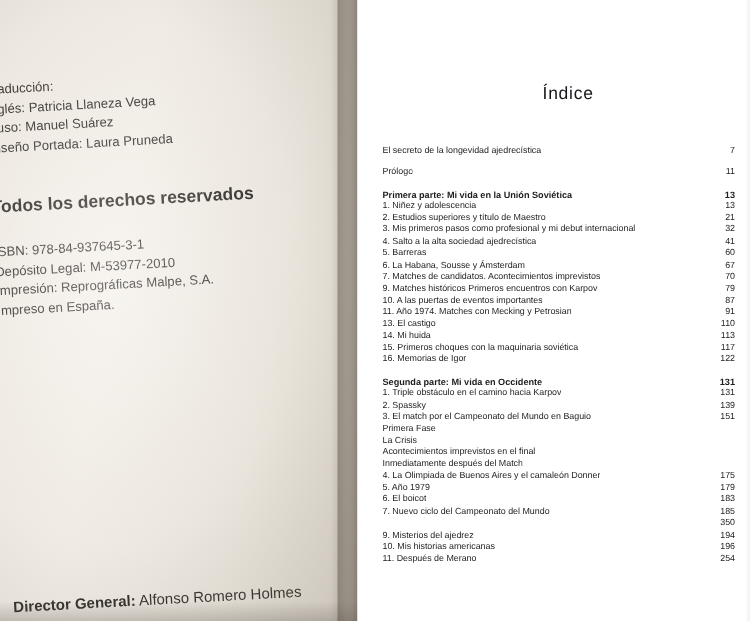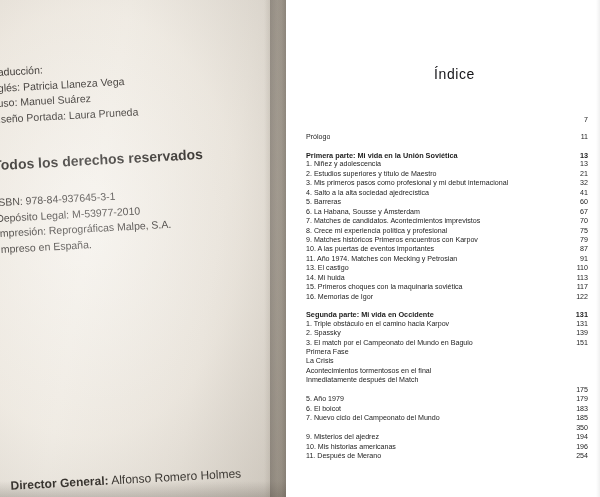--- a/index.html
+++ b/index.html
@@ -184,20 +184,21 @@
     <div class="photo-edge"></div>
     <div class="left-shadow"></div>
   </div>
 
   <div class="gutter"></div>
 
   <div class="right-page">
     <div class="toc-title">Índice</div>
     <div class="toc" id="toc-list">
         <div class="toc-row">
+          <span class="lbl">El secreto de la longevidad ajedrecística</span>
           <span class="fill"></span>
           <span class="pg">7</span>
         </div>
         <div class="toc-row space-top">
           <span class="lbl">Prólogo</span>
           <span class="fill"></span>
           <span class="pg">11</span>
         </div>
         <div class="toc-row bold space-top">
           <span class="lbl">Primera parte: Mi vida en la Unión Soviética</span>
@@ -233,25 +234,20 @@
           <span class="lbl">6. La Habana, Sousse y Ámsterdam</span>
           <span class="fill"></span>
           <span class="pg">67</span>
         </div>
         <div class="toc-row">
           <span class="lbl">7. Matches de candidatos. Acontecimientos imprevistos</span>
           <span class="fill"></span>
           <span class="pg">70</span>
         </div>
         <div class="toc-row">
-          <span class="lbl">8. Crece mi experiencia política y profesional</span>
-          <span class="fill"></span>
-          <span class="pg">75</span>
-        </div>
-        <div class="toc-row">
           <span class="lbl">9. Matches históricos Primeros encuentros con Karpov</span>
           <span class="fill"></span>
           <span class="pg">79</span>
         </div>
         <div class="toc-row">
           <span class="lbl">10. A las puertas de eventos importantes</span>
           <span class="fill"></span>
           <span class="pg">87</span>
         </div>
         <div class="toc-row">
@@ -303,30 +299,31 @@
           <span class="lbl">Primera Fase</span>
           <span class="fill"></span>
           <span class="pg"></span>
         </div>
         <div class="toc-row">
           <span class="lbl">La Crisis</span>
           <span class="fill"></span>
           <span class="pg"></span>
         </div>
         <div class="toc-row">
-          <span class="lbl">Acontecimientos tormentosos en el final</span>
+          <span class="lbl">Acontecimientos imprevistos en el final</span>
           <span class="fill"></span>
           <span class="pg"></span>
         </div>
         <div class="toc-row">
           <span class="lbl">Inmediatamente después del Match</span>
           <span class="fill"></span>
           <span class="pg"></span>
         </div>
         <div class="toc-row">
+          <span class="lbl">4. La Olimpiada de Buenos Aires y el camaleón Donner</span>
           <span class="fill"></span>
           <span class="pg">175</span>
         </div>
         <div class="toc-row">
           <span class="lbl">5. Año 1979</span>
           <span class="fill"></span>
           <span class="pg">179</span>
         </div>
         <div class="toc-row">
           <span class="lbl">6. El boicot</span>

